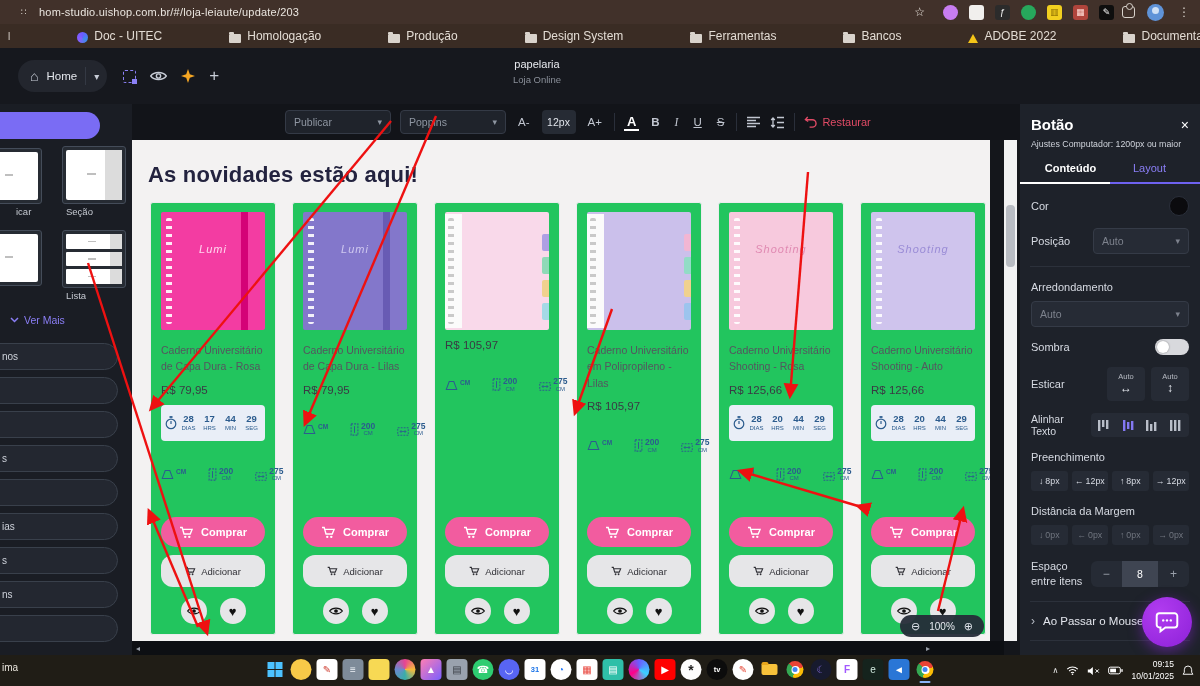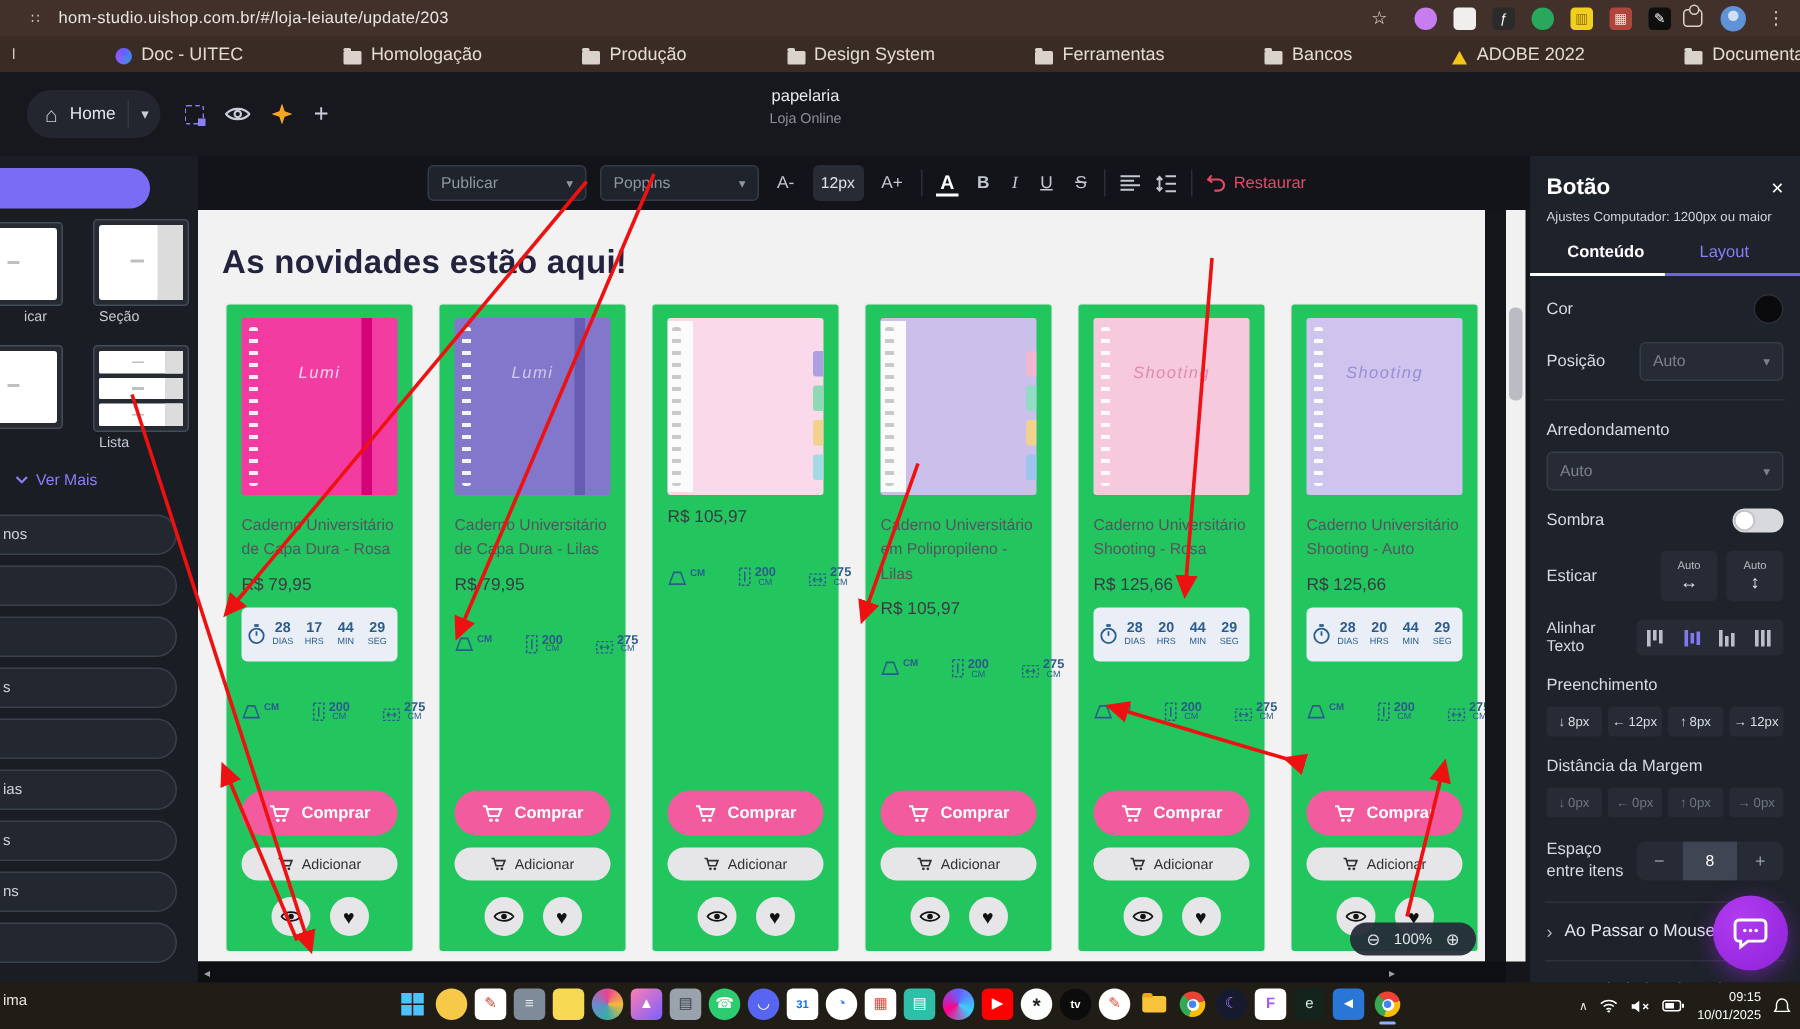--- a/index.html
+++ b/index.html
@@ -119,21 +119,21 @@
   .cd-col span { display:block; font-size:6px; color:#2c5c8e; }
   .dims { margin-top:26px; display:flex; align-items:center; gap:22px; }
   .di { display:flex; align-items:flex-end; gap:2px; }
   .du { font-size:6.5px; font-weight:bold; color:#2c5c8e; margin-bottom:5px; }
   .dv { line-height:1.05; text-align:center; }
   .dv b { display:block; font-size:8.5px; color:#2c5c8e; }
   .dv i { display:block; font-style:normal; font-size:6px; color:#2c5c8e; }
   .buy-zone { margin-top:auto; }
   .buy-btn { height:30px; border-radius:16px; background:#f25c9f; color:#fff; font-weight:bold;
     font-size:11px; display:flex; align-items:center; justify-content:center; gap:7px; }
-  .add-btn { margin-top:8px; height:22px; border-radius:12px; background:#e6e6e8; color:#2f2f35;
+  .add-btn { margin-top:8px; height:32px; border-radius:12px; background:#e6e6e8; color:#2f2f35;
     font-size:9.5px; display:flex; align-items:center; justify-content:center; gap:5px; }
   .icon-row { margin-top:11px; display:flex; justify-content:center; gap:13px; }
   .circ-btn { width:26px; height:26px; border-radius:50%; background:#e6e6e8;
     display:flex; align-items:center; justify-content:center; }
   .heart-g { font-size:13px; color:#111; line-height:1; }
   .zoom-pill { position:absolute; right:6px; bottom:4px; height:22px; border-radius:12px;
     background:rgba(38,44,56,.95); display:flex; align-items:center; gap:9px; padding:0 11px;
     color:#e6e9ef; font-size:10px; }
   .zoom-pill .mag { font-size:11px; color:#dfe3ea; }
 

